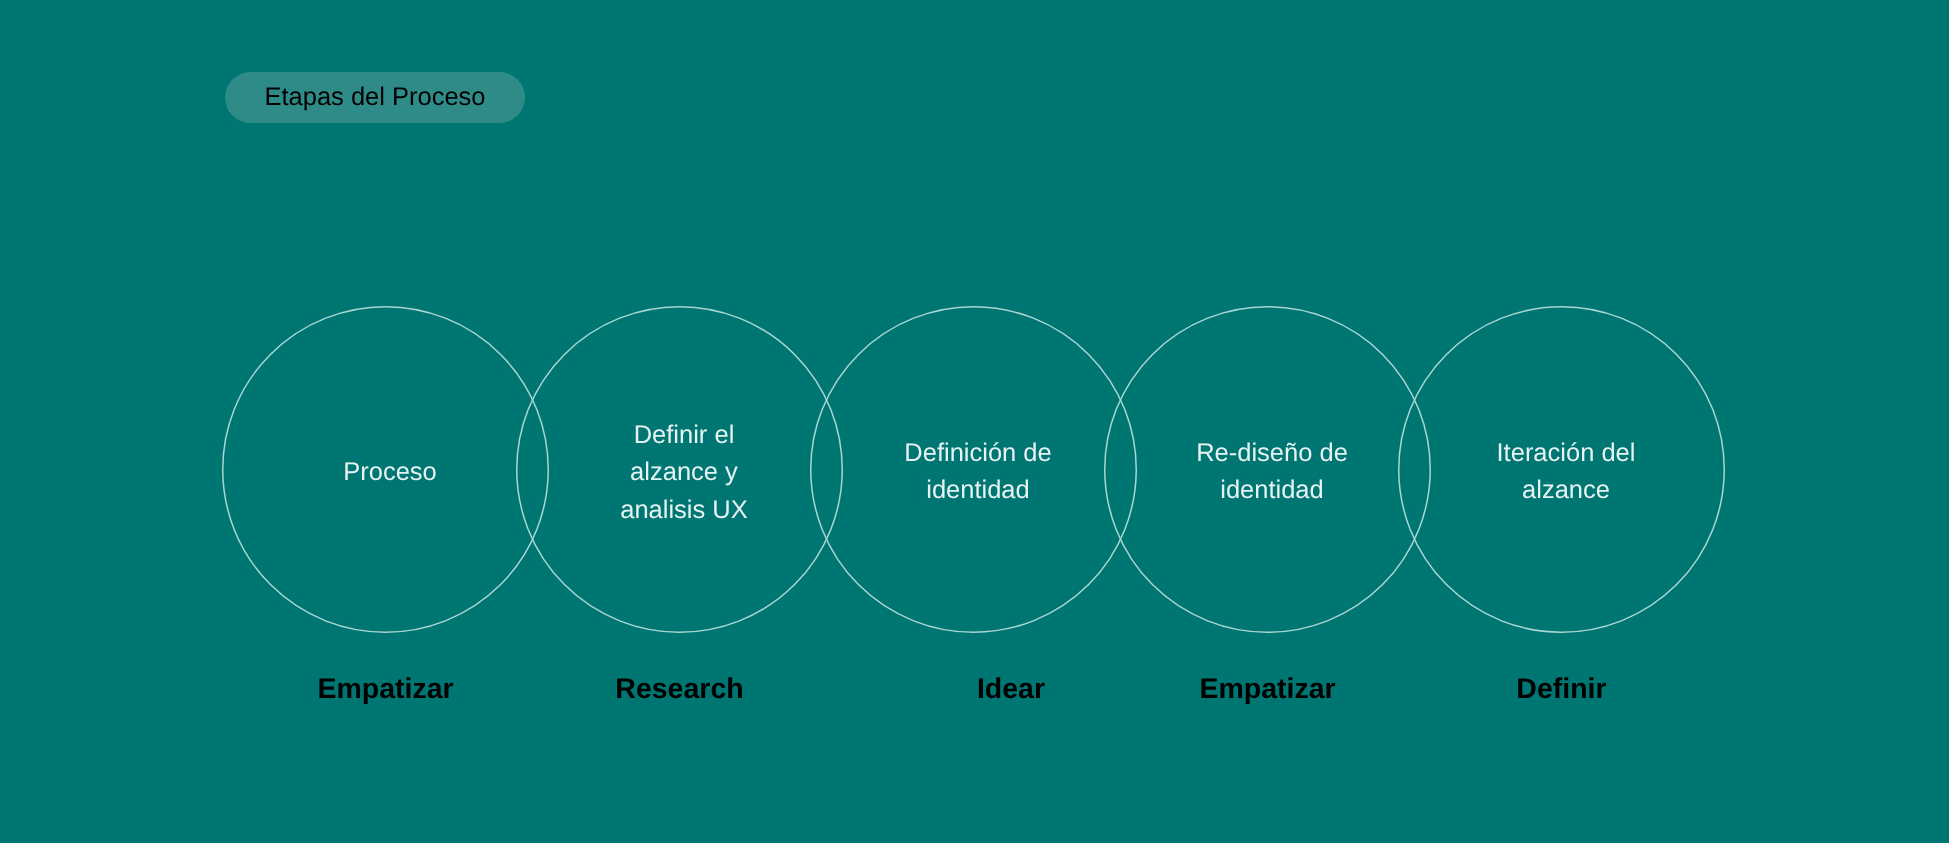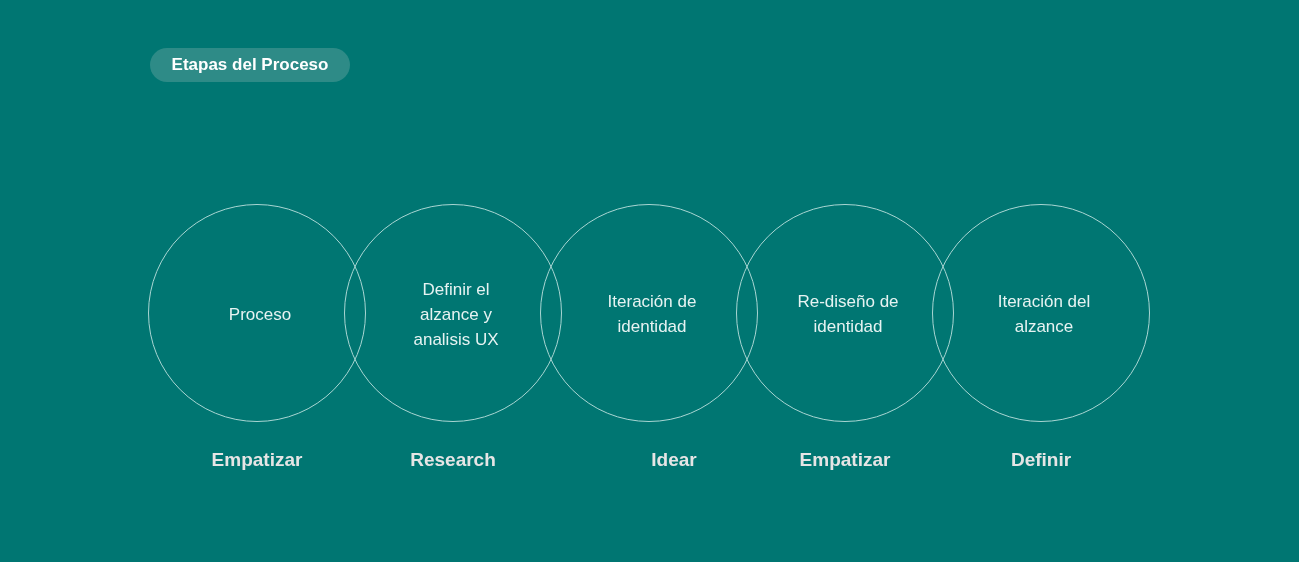--- a/index.html
+++ b/index.html
@@ -4,35 +4,35 @@
 <style>
   html, body { margin: 0; padding: 0; }
   body {
     width: 1299px; height: 562px; background: #007672; position: relative; overflow: hidden;
     font-family: "Liberation Sans", "DejaVu Sans", sans-serif; color: #ffffff;
   }
   .pill {
     position: absolute; left: 150px; top: 48px; height: 34px; width: 200px;
     border-radius: 17px; background: #2e8b87;
     display: flex; align-items: center; justify-content: center;
-    font-weight: bold; font-size: 17px; color: #ffffff;
+    font-weight: normal; font-size: 17px; color: #000000;
   }
   .circle {
     position: absolute; top: 204px; width: 218px; height: 218px;
     border: 1px solid #a9d6d3; border-radius: 50%; box-sizing: border-box;
   }
   .inner {
     position: absolute; top: 204px; width: 220px; height: 220px;
     display: flex; align-items: center; justify-content: center; text-align: center;
     font-size: 17px; line-height: 25px; color: #e6f3f2;
   }
   .inner span { display: block; width: 110px; }
   .stage {
     position: absolute; top: 449px; width: 220px; text-align: center;
-    font-weight: bold; font-size: 19px; color: #e5e5e5;
+    font-weight: bold; font-size: 19px; color: #000000;
   }
 </style>
 </head>
 <body>
 
 <div class="pill">Etapas del Proceso</div>
 
 <div>
   <div class="circle" style="left:148px"></div>
   <div class="circle" style="left:344px"></div>
@@ -40,21 +40,21 @@
   <div class="circle" style="left:736px"></div>
   <div class="circle" style="left:932px"></div>
 
   <div class="inner" style="left:150px">
       <span>Proceso</span>
     </div>
   <div class="inner" style="left:346px">
       <span style="width:100px">Definir el alzance y analisis UX</span>
     </div>
   <div class="inner" style="left:542px">
-      <span style="width:120px">Iteración de identidad</span>
+      <span style="width:120px">Definición de identidad</span>
     </div>
   <div class="inner" style="left:738px">
       <span style="width:120px">Re-diseño de identidad</span>
     </div>
   <div class="inner" style="left:934px">
       <span style="width:120px">Iteración del alzance</span>
     </div>
 
   <div class="stage" style="left:147px">Empatizar</div>
   <div class="stage" style="left:343px">Research</div>

